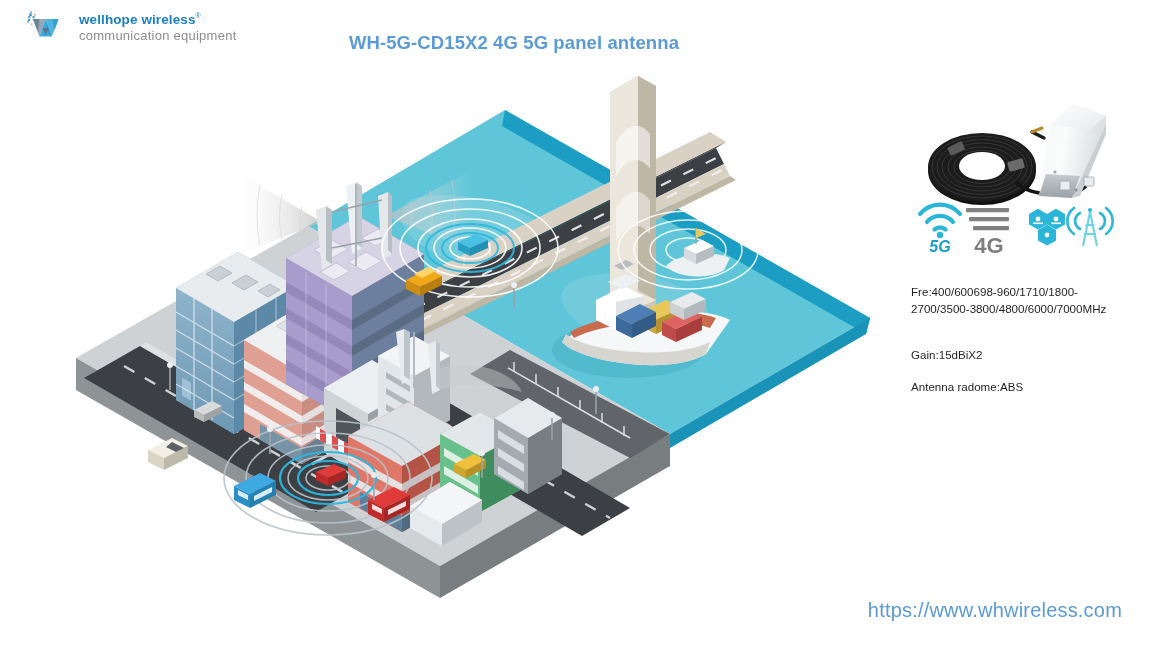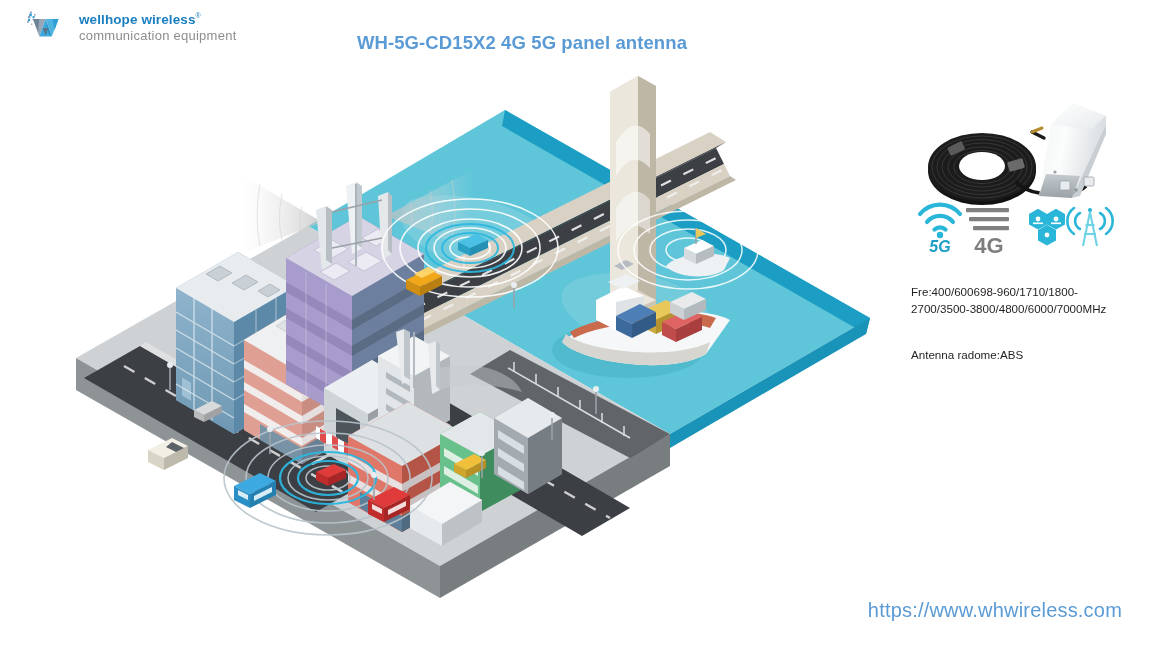--- a/index.html
+++ b/index.html
@@ -9,21 +9,21 @@
 
   
   .logo{position:absolute;left:26px;top:10px;display:flex;align-items:center;gap:7px;}
   .logo-mark{position:relative;width:46px;height:34px;flex:none;}
   .logo-text{display:flex;flex-direction:column;line-height:1;}
   .logo-name{font-size:13.5px;font-weight:700;color:#1a7fc1;letter-spacing:.1px;position:relative;}
   .logo-name sup{font-size:7px;vertical-align:super;font-weight:400;}
   .logo-sub{font-size:13px;color:#8d8d8d;letter-spacing:.25px;margin-top:3px;}
 
   
-  .title{position:absolute;left:12px;top:32px;width:1020px;text-align:center;
+  .title{position:absolute;left:4px;top:32px;width:1020px;text-align:center;
          font-size:18.5px;font-weight:700;color:#5b9bd5;letter-spacing:.1px;}
 
   
   .specs{position:absolute;left:911px;top:284px;width:215px;}
   .spec-line{font-size:11.6px;line-height:16.5px;color:#231f20;margin-bottom:15px;}
   .spec-line:first-child{margin-bottom:30px;}
 
   
   .url{position:absolute;right:30px;bottom:26px;font-size:20px;color:#5b9bd5;letter-spacing:.2px;}
 
@@ -176,20 +176,21 @@
           <path d="M174 16 L181 50"></path>
         <path d="M169.5 29 L178.5 29"></path>
           <path d="M168 38 L180 38"></path>
       </g>
       <circle cx="174" cy="14" r="2.1" fill="#29b6d8"></circle>
     </svg>
   </div>
 
   <div class="specs">
     <div class="spec-line">Fre:400/600698-960/1710/1800-2700/3500-3800/4800/6000/7000MHz</div>
+    <div class="spec-line">Gain:15dBiX2</div>
     <div class="spec-line">Antenna radome:ABS</div>
   </div>
 
   <div class="url">https://www.whwireless.com</div>
 
   <div class="scene">
   <svg width="790" height="560" viewBox="0 0 790 560">
     <defs>
       <linearGradient id="coneL" x1="1" y1="0" x2="0" y2="0">
         <stop offset="0" stop-color="#bfbfbf" stop-opacity=".95"></stop>

